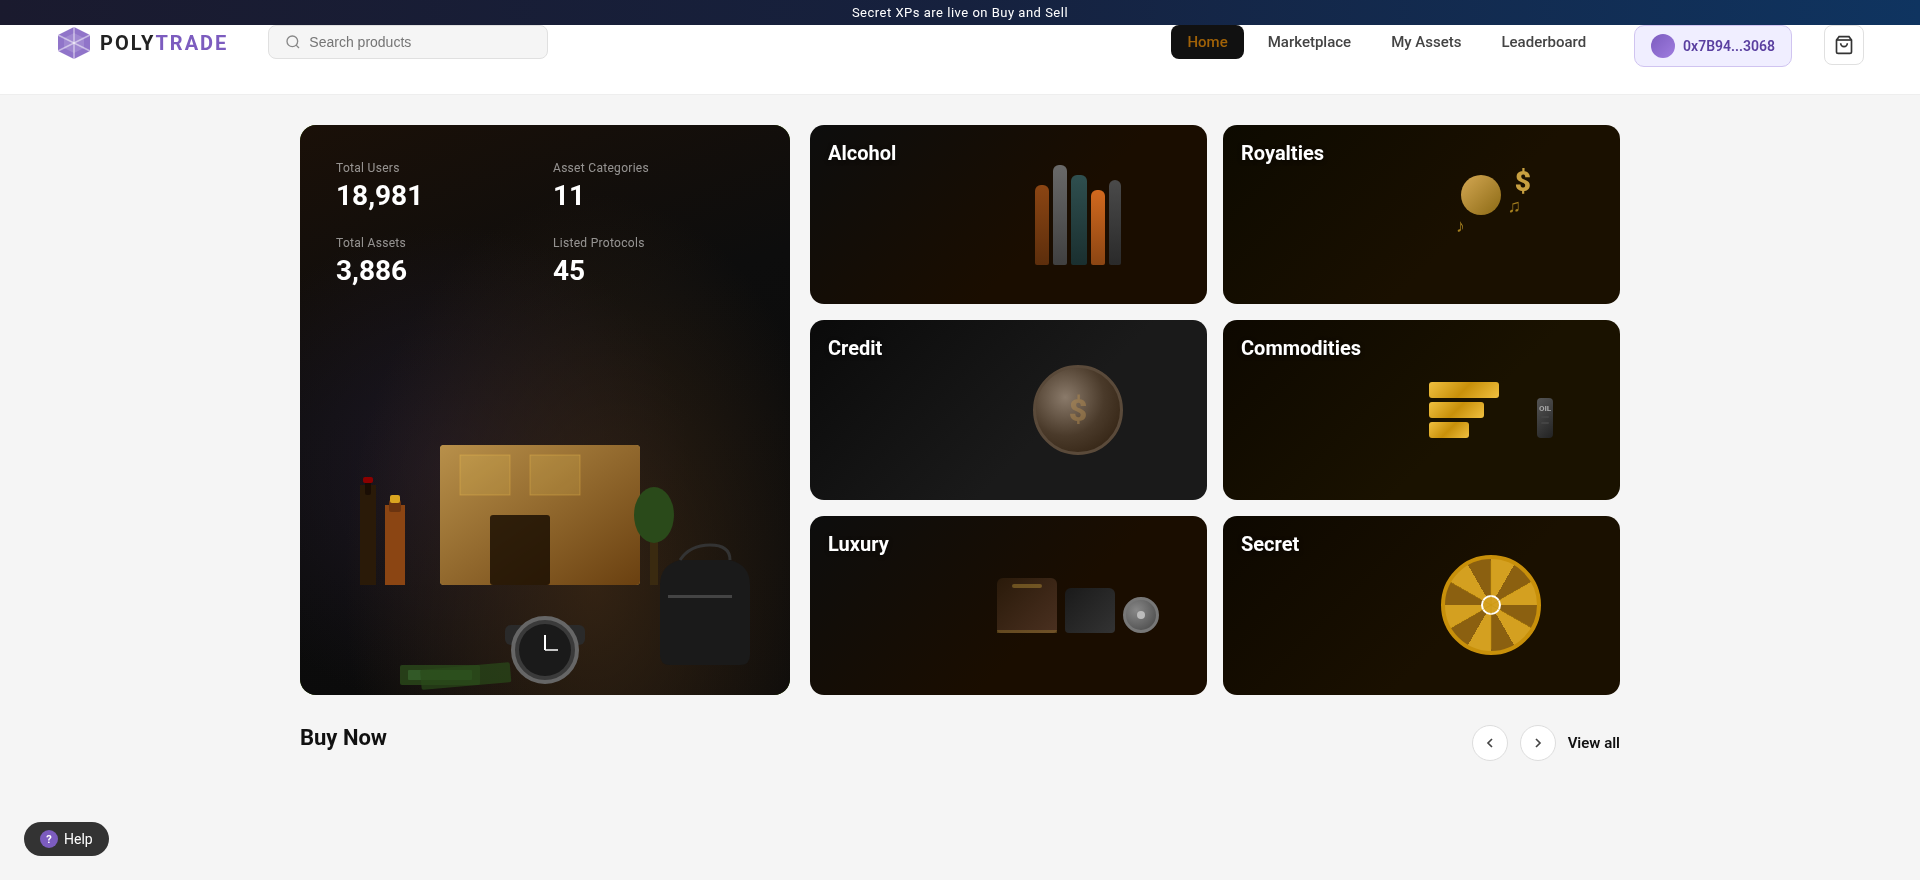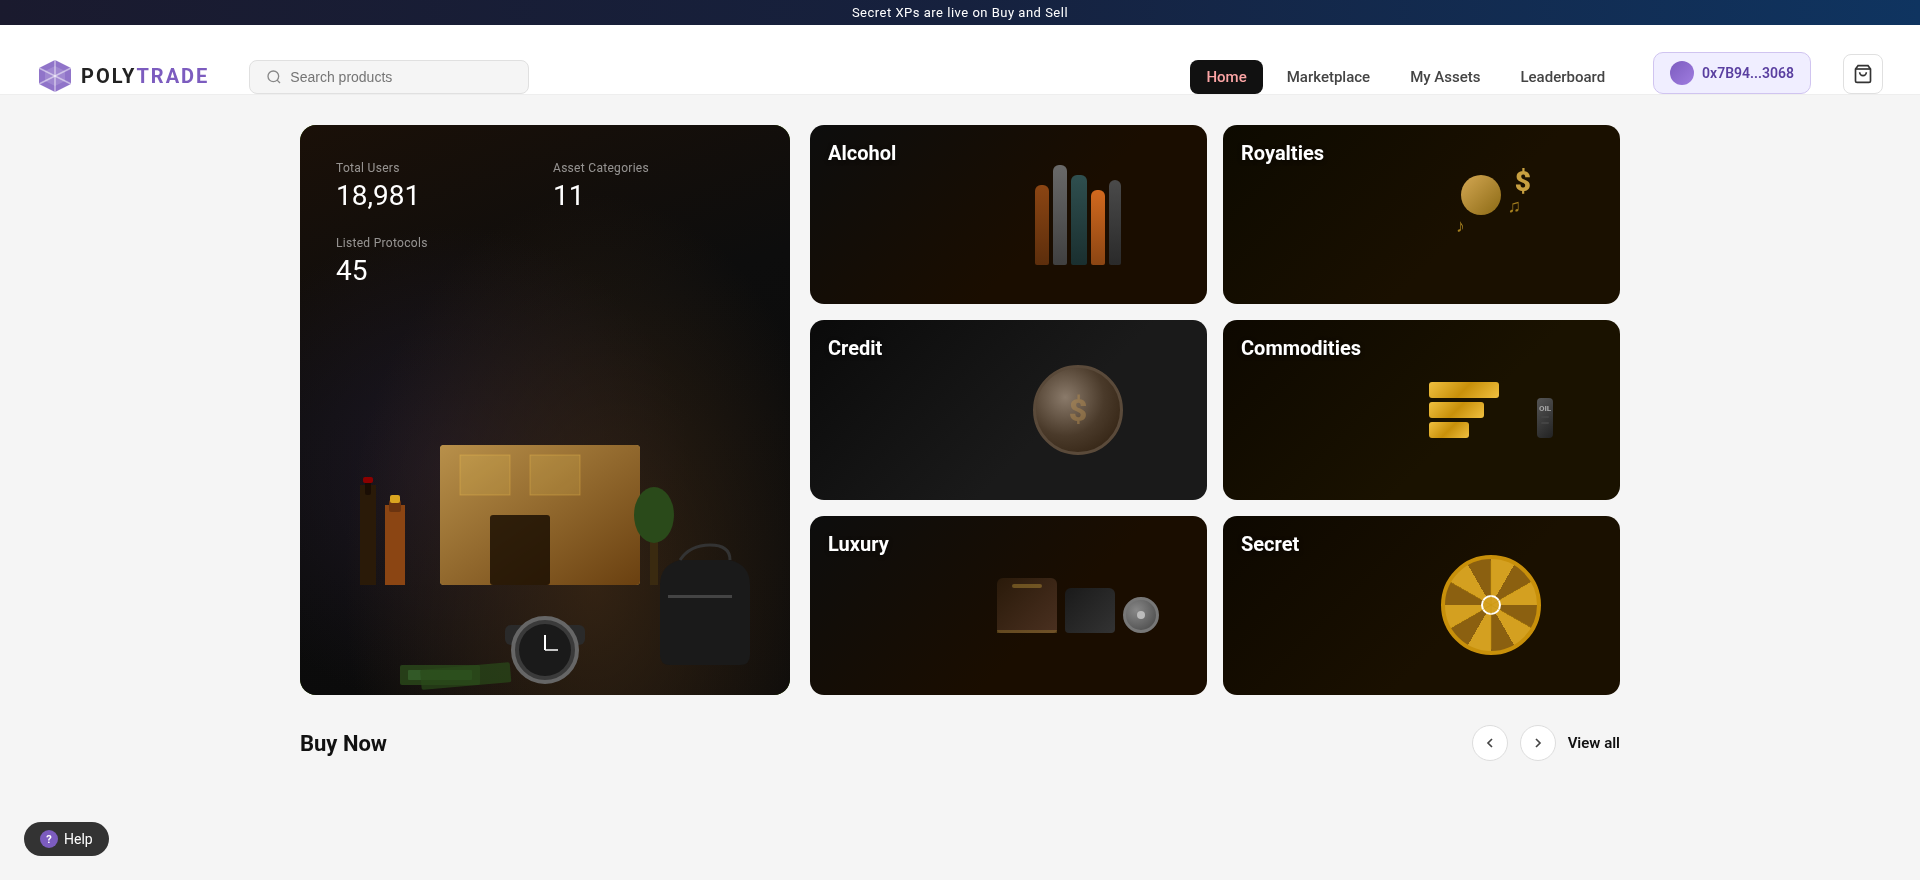--- a/index.html
+++ b/index.html
@@ -17,22 +17,22 @@
       text-align: center;
       font-size: 13px;
       padding: 5px 0;
       letter-spacing: 0.5px;
     }
 
     
     .header {
       background: #fff;
       display: flex;
-      align-items: flex-end;
-      padding: 0 37px;
+      align-items: flex-start;
+      padding: 0 56px;
       height: 70px;
       border-bottom: 1px solid #eee;
       gap: 32px;
     }
 
     .logo {
       display: flex;
       align-items: center;
       gap: 8px;
       text-decoration: none;
@@ -82,21 +82,21 @@
       border-radius: 8px;
       font-size: 15px;
       font-weight: 500;
       color: #444;
       cursor: pointer;
       text-decoration: none;
       transition: background 0.2s;
     }
     .nav-link.active {
       background: #111;
-      color: #fca5a5;
+      color: #a16207;
     }
 
     .wallet-btn {
       display: flex;
       align-items: center;
       gap: 8px;
       background: #f0eeff;
       border: 1px solid #d0c4f0;
       border-radius: 10px;
       padding: 8px 16px;
@@ -175,21 +175,21 @@
     }
     .stat-item { color: #fff; }
     .stat-label {
       font-size: 12px;
       color: rgba(255,255,255,0.55);
       margin-bottom: 4px;
       letter-spacing: 0.3px;
     }
     .stat-value {
       font-size: 28px;
-      font-weight: 400;
+      font-weight: 700;
       color: #fff;
     }
 
     
     .category-grid {
       flex: 1;
       display: grid;
       grid-template-columns: 1fr 1fr;
       grid-template-rows: repeat(3, 1fr);
       gap: 16px;
@@ -388,21 +388,21 @@
       border: 2px solid #fff;
     }
 
     
     .bottom-section {
       max-width: 1400px;
       margin: 0 auto;
       padding: 0 40px 30px;
       display: flex;
       justify-content: space-between;
-      align-items: center;
+      align-items: flex-start;
     }
     .buy-now-title {
       font-size: 22px;
       font-weight: 700;
       color: #111;
     }
     .pagination-controls {
       display: flex;
       align-items: center;
       gap: 12px;
@@ -513,20 +513,24 @@
     <div class="hero-bg"></div>
 
     <div class="hero-stats">
       <div class="stat-item">
         <div class="stat-label">Total Users</div>
         <div class="stat-value">18,981</div>
       </div>
       <div class="stat-item">
         <div class="stat-label">Asset Categories</div>
         <div class="stat-value">11</div>
+      </div>
+      <div class="stat-item">
+        <div class="stat-label">Total Assets</div>
+        <div class="stat-value">3,886</div>
       </div>
       <div class="stat-item">
         <div class="stat-label">Listed Protocols</div>
         <div class="stat-value">45</div>
       </div>
     </div>
 
     <div class="hero-illustration">
       <svg width="490" height="400" viewBox="0 0 490 400">
 

